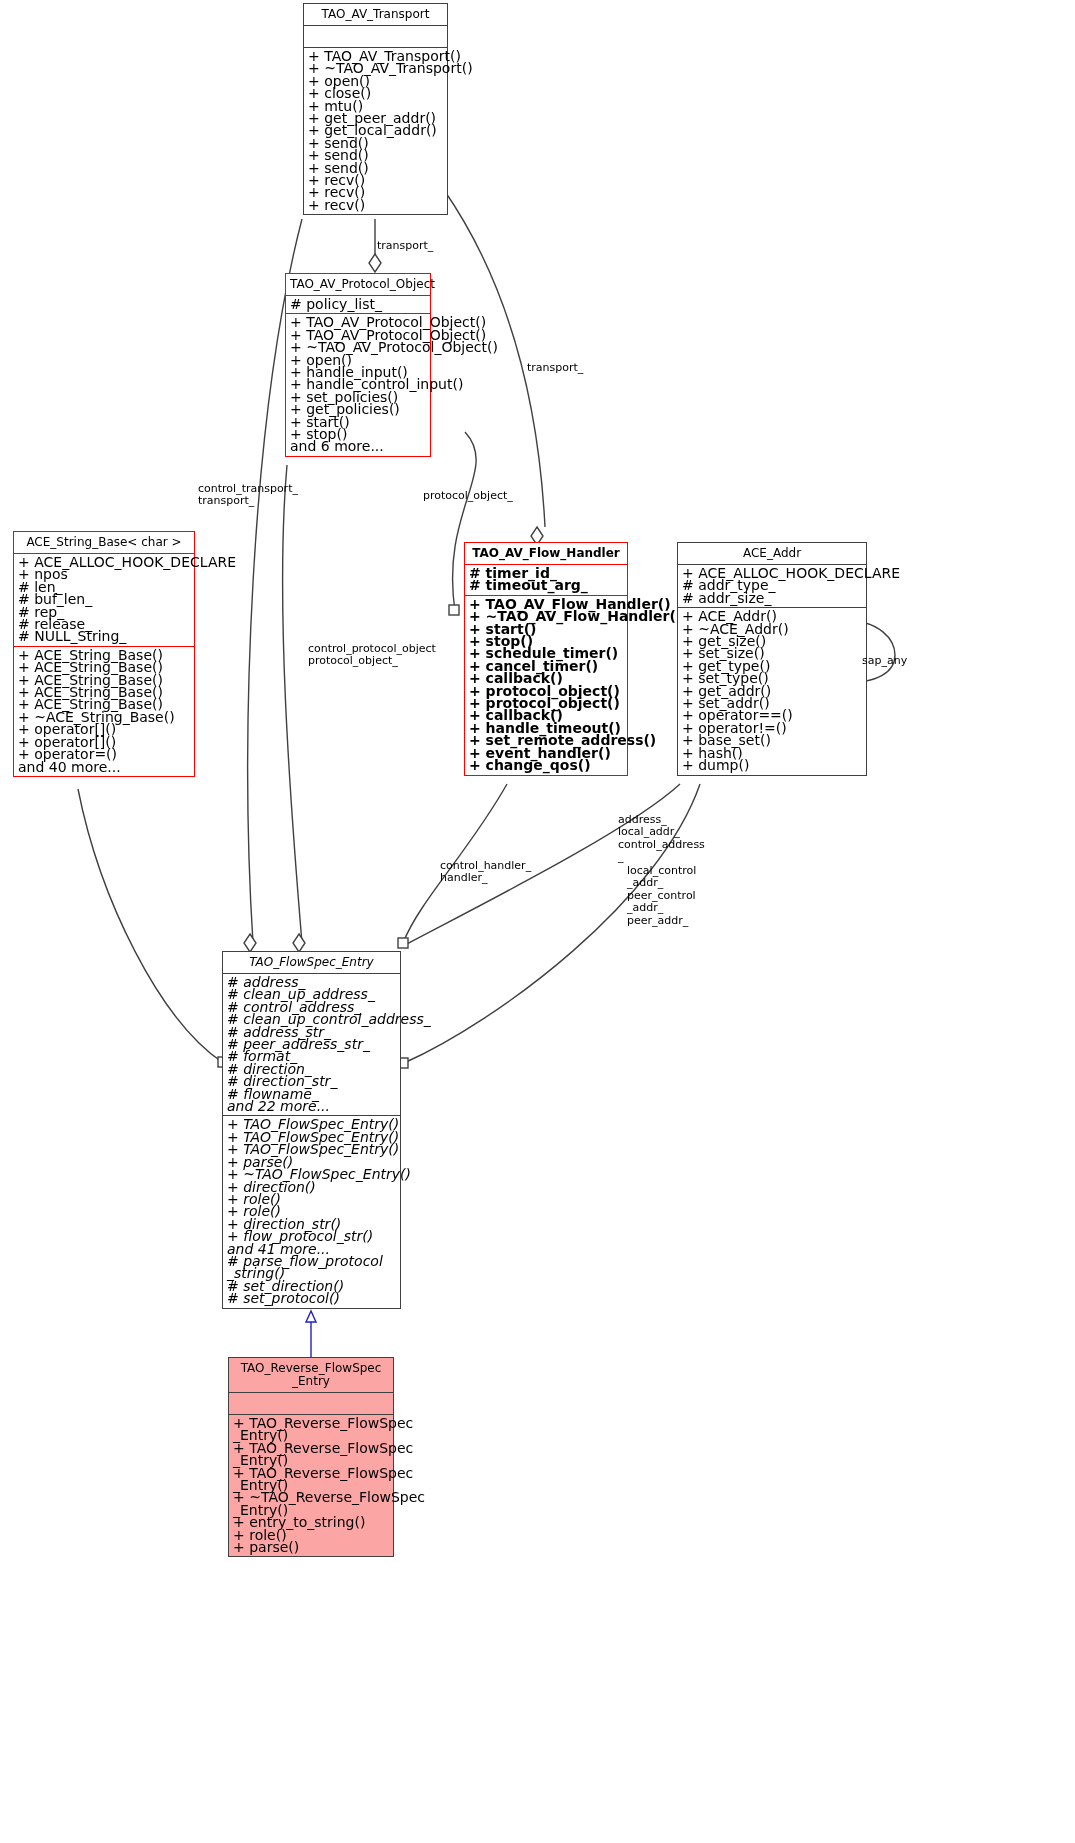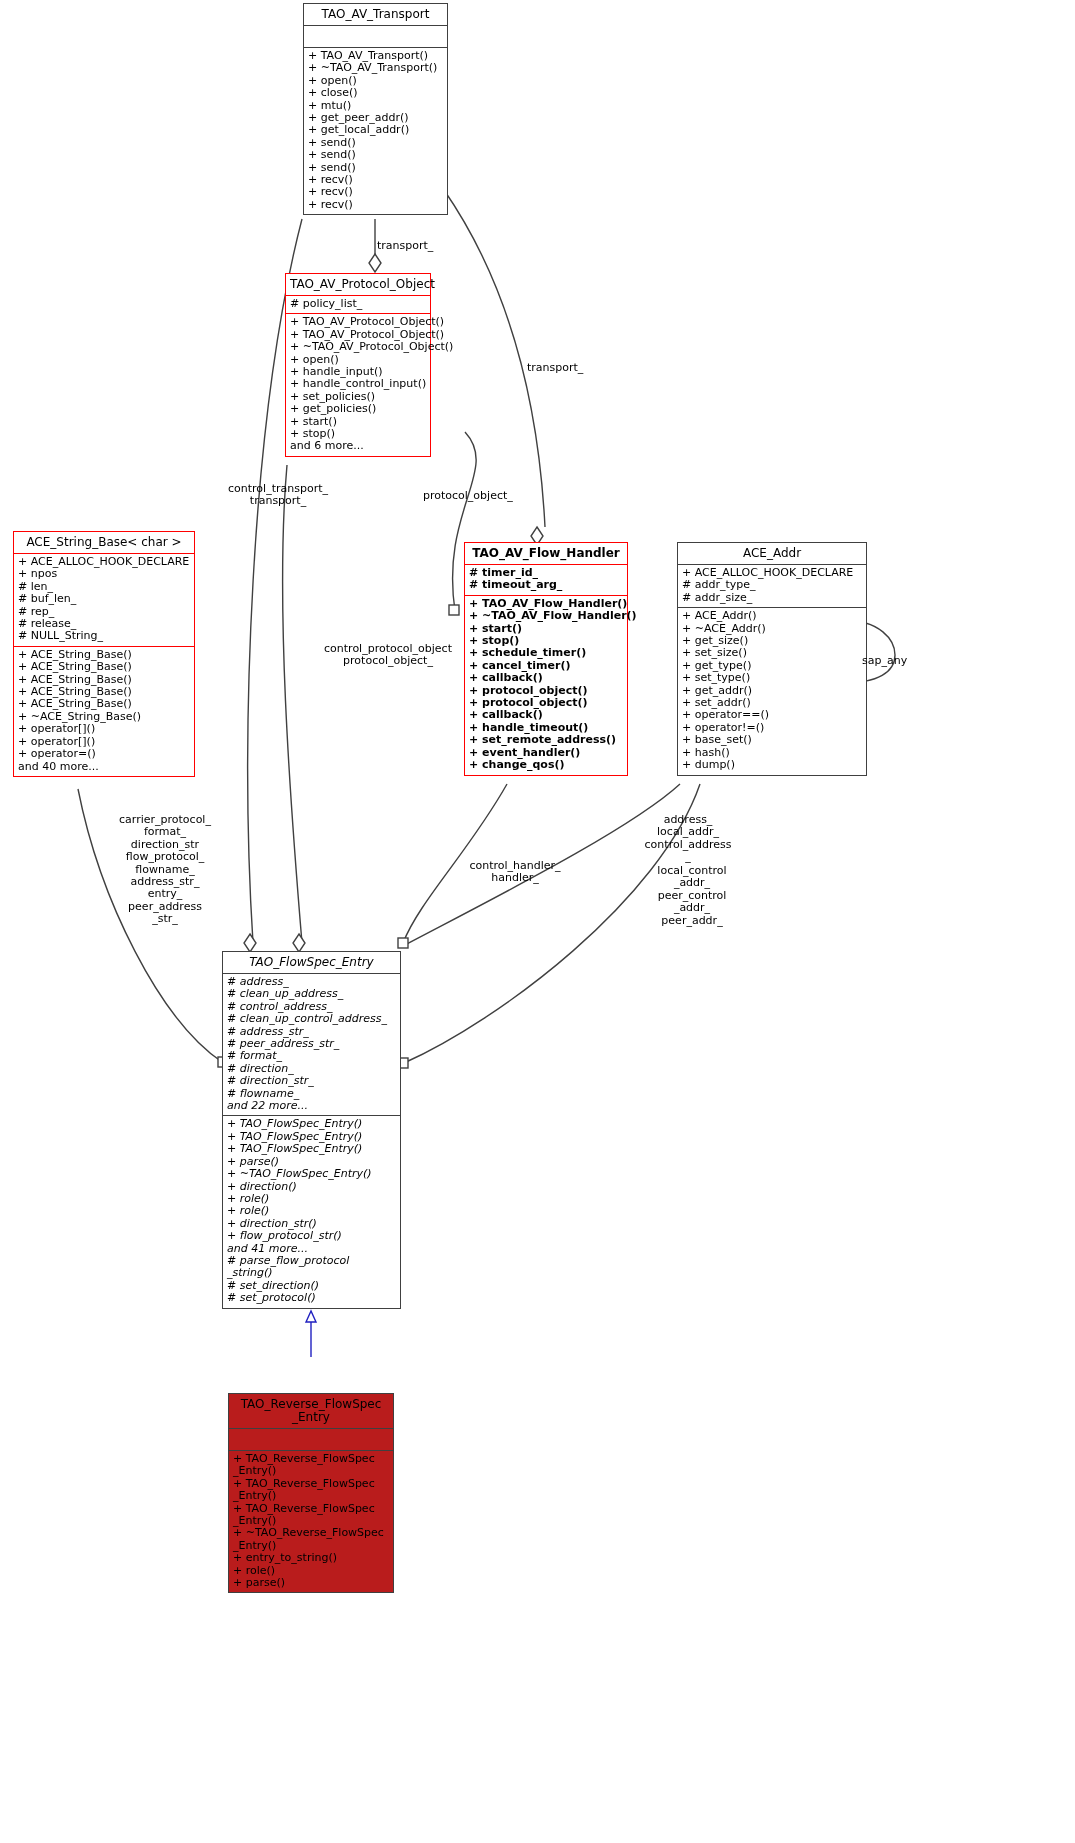--- a/index.html
+++ b/index.html
@@ -4,30 +4,30 @@
 <style>
   html,body{margin:0;padding:0;background:#ffffff;}
   body{width:1075px;height:1843px;position:relative;
        font-family:"DejaVu Sans","Liberation Sans",sans-serif;}
   #diagram{position:absolute;left:0;top:0;width:1075px;height:1843px;}
   svg.edges{position:absolute;left:0;top:0;width:1075px;height:1843px;
             pointer-events:none;}
   .node{position:absolute;box-sizing:border-box;background:#ffffff;}
   .node.red{border:1px solid #ff0000;}
   .node.black{border:1px solid #404040;}
-  .node.gray{border:1px solid #404040;background:#b91c1c;margin-top:36px;}
+  .node.gray{border:1px solid #404040;background:#fca5a5;}
   .nt{text-align:center;font-size:12px;color:#000;padding:4px 4px 4px 4px;
       line-height:13px;white-space:nowrap;}
   .sep-red{height:1px;background:#ff0000;}
   .sep-black{height:1px;background:#404040;}
-  .sec{padding:2px 4px 3px 4px;font-size:11px;line-height:12.4px;color:#000;}
+  .sec{padding:2px 4px 3px 4px;font-size:14px;line-height:12.4px;color:#000;}
   .sec div{white-space:nowrap;}
   .empty{height:16px;}
   .lbl{position:absolute;font-size:11px;line-height:12.4px;color:#000;
-       text-align:center;white-space:pre;}
+       white-space:pre;}
   .lbl.left{text-align:left;}
 </style>
 </head>
 <body>
 
 <div id="diagram">
 
   <svg class="edges" viewBox="0 0 1075 1843" xmlns="http://www.w3.org/2000/svg">
     <g fill="none" stroke="#404040" stroke-width="1.4">
 
@@ -272,23 +272,14 @@
 local_addr_
 control_address
 _</div>
 
   <div class="lbl" style="left: 627px; top: 865px; width: 130px; white-space: pre-line;">local_control
 _addr_
 peer_control
 _addr_
 peer_addr_</div>
 
-  <div class="lbl" style="left: 95px; top: 814px; width: 140px; white-space: pre-line;">carrier_protocol_
-format_
-direction_str
-flow_protocol_
-flowname_
-address_str_
-entry_
-peer_address
-_str_</div>
 
 </div>
 
 </body></html>

